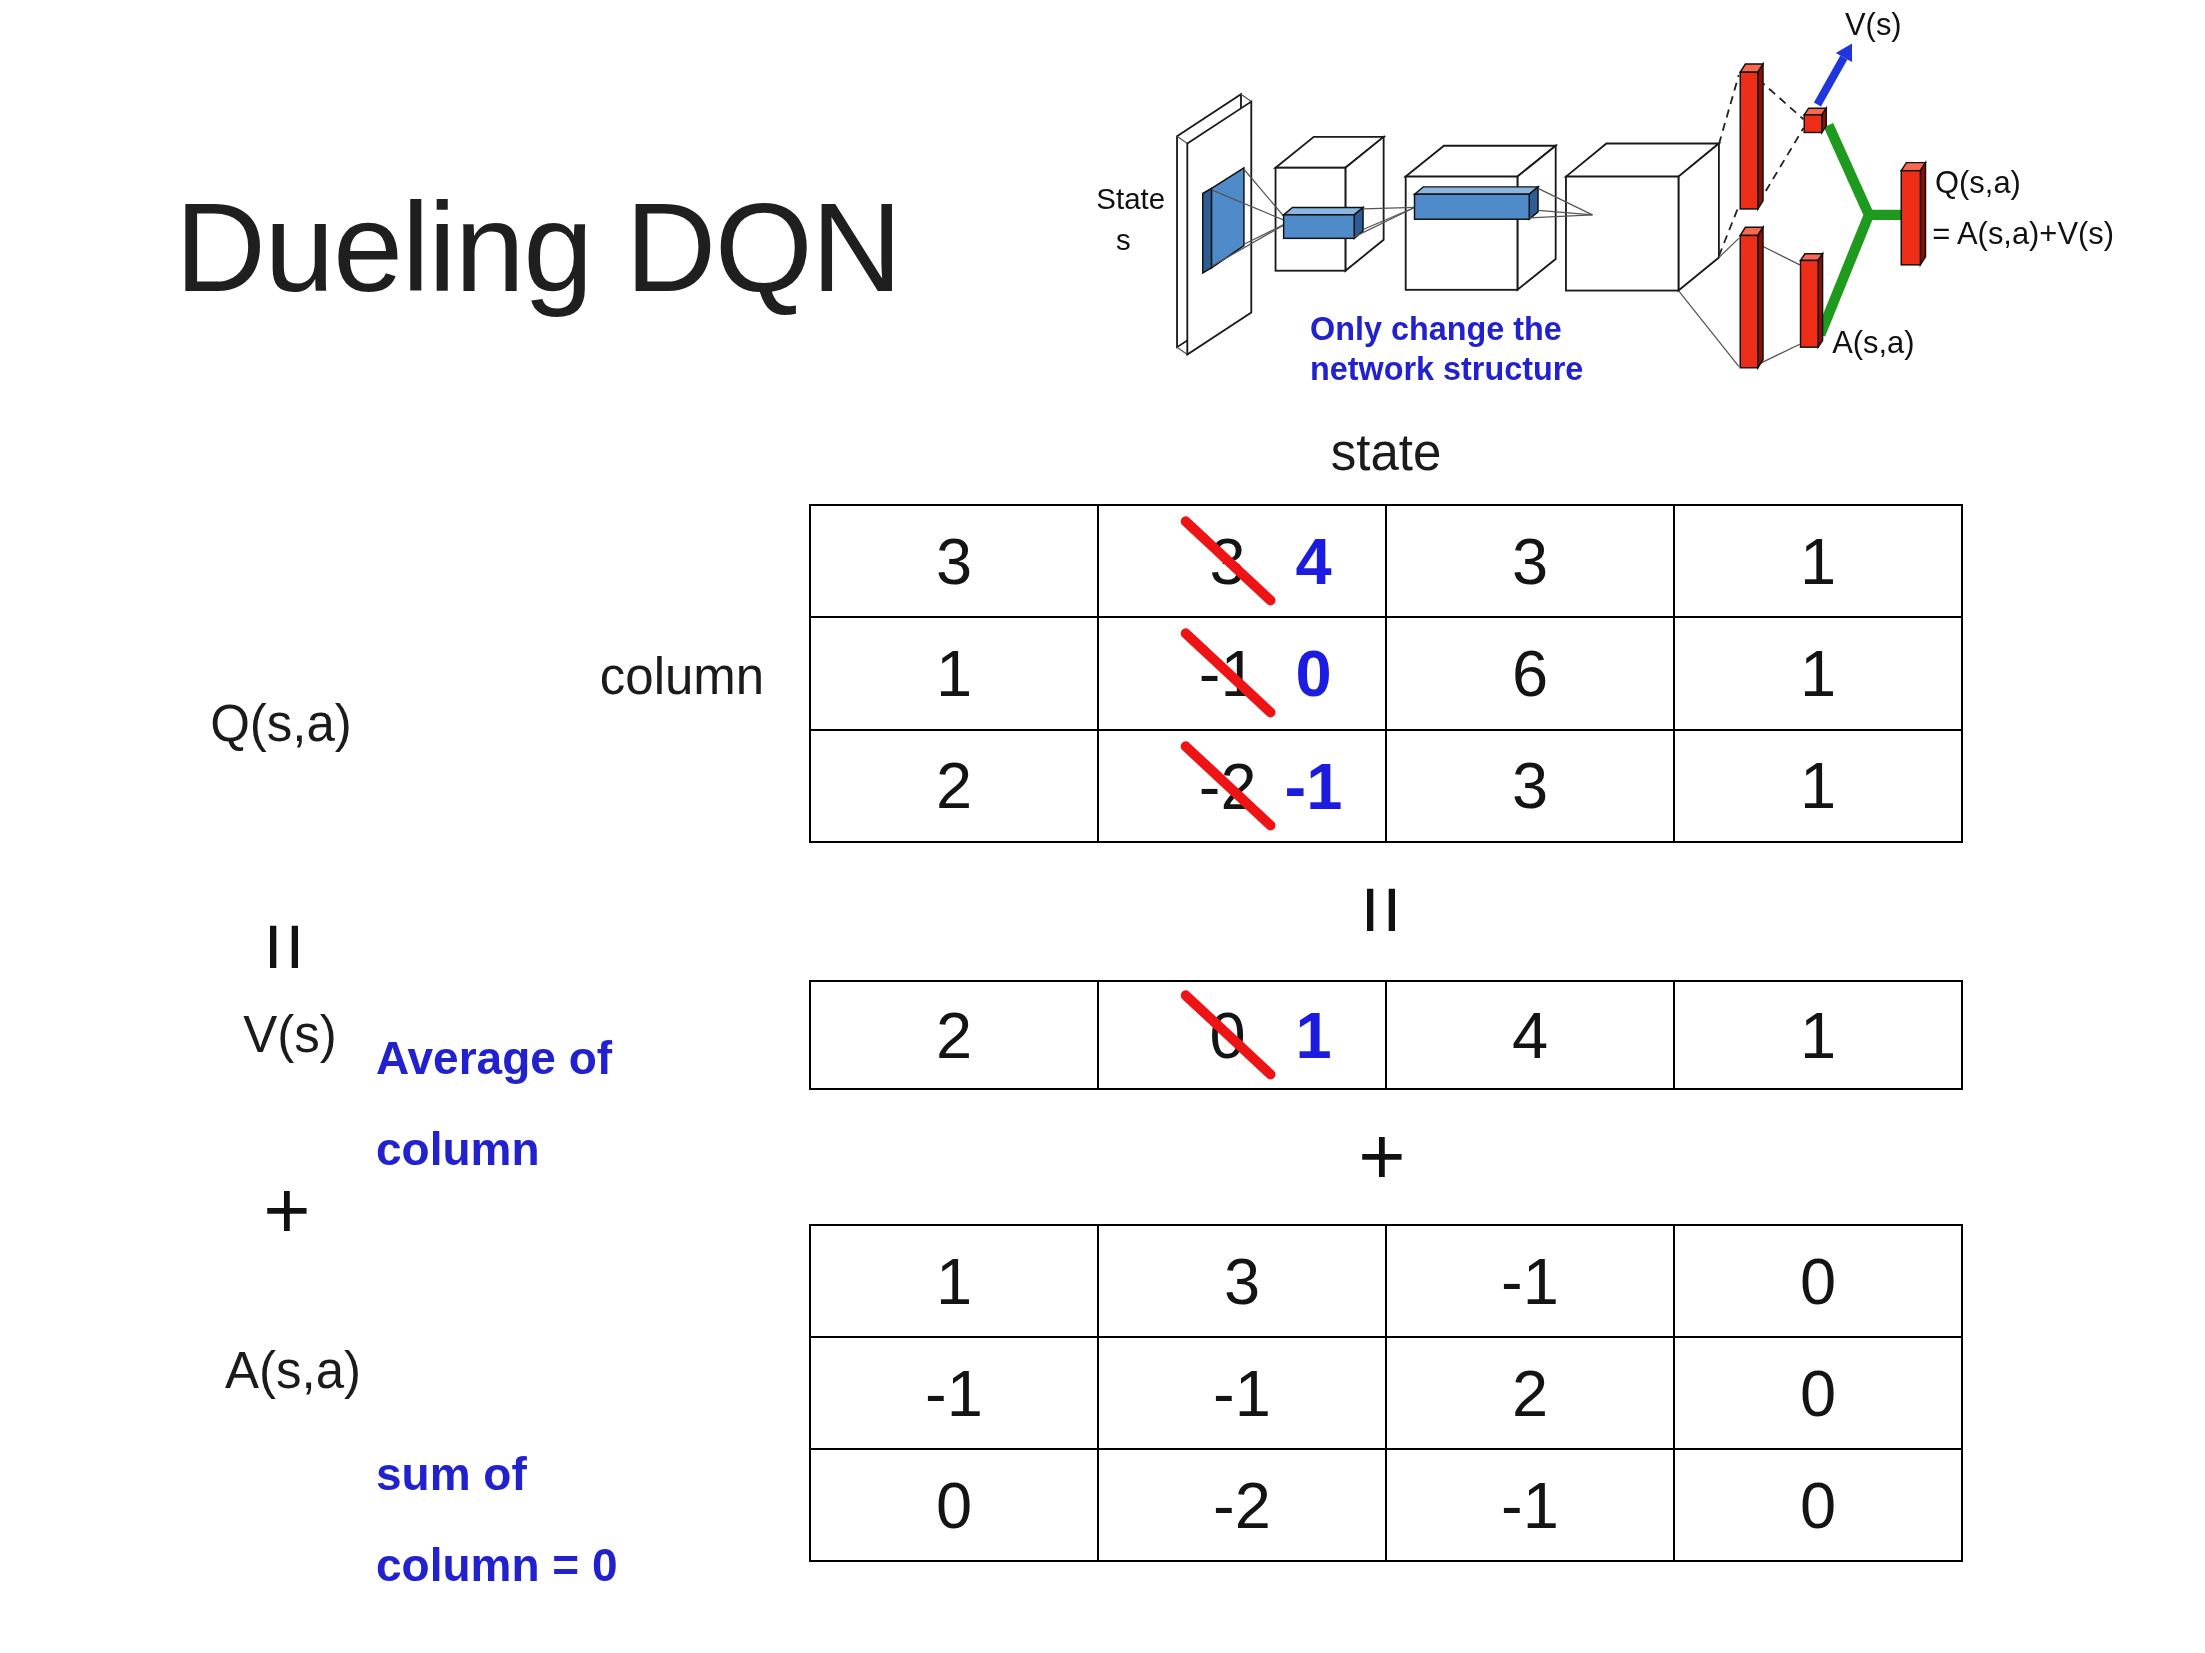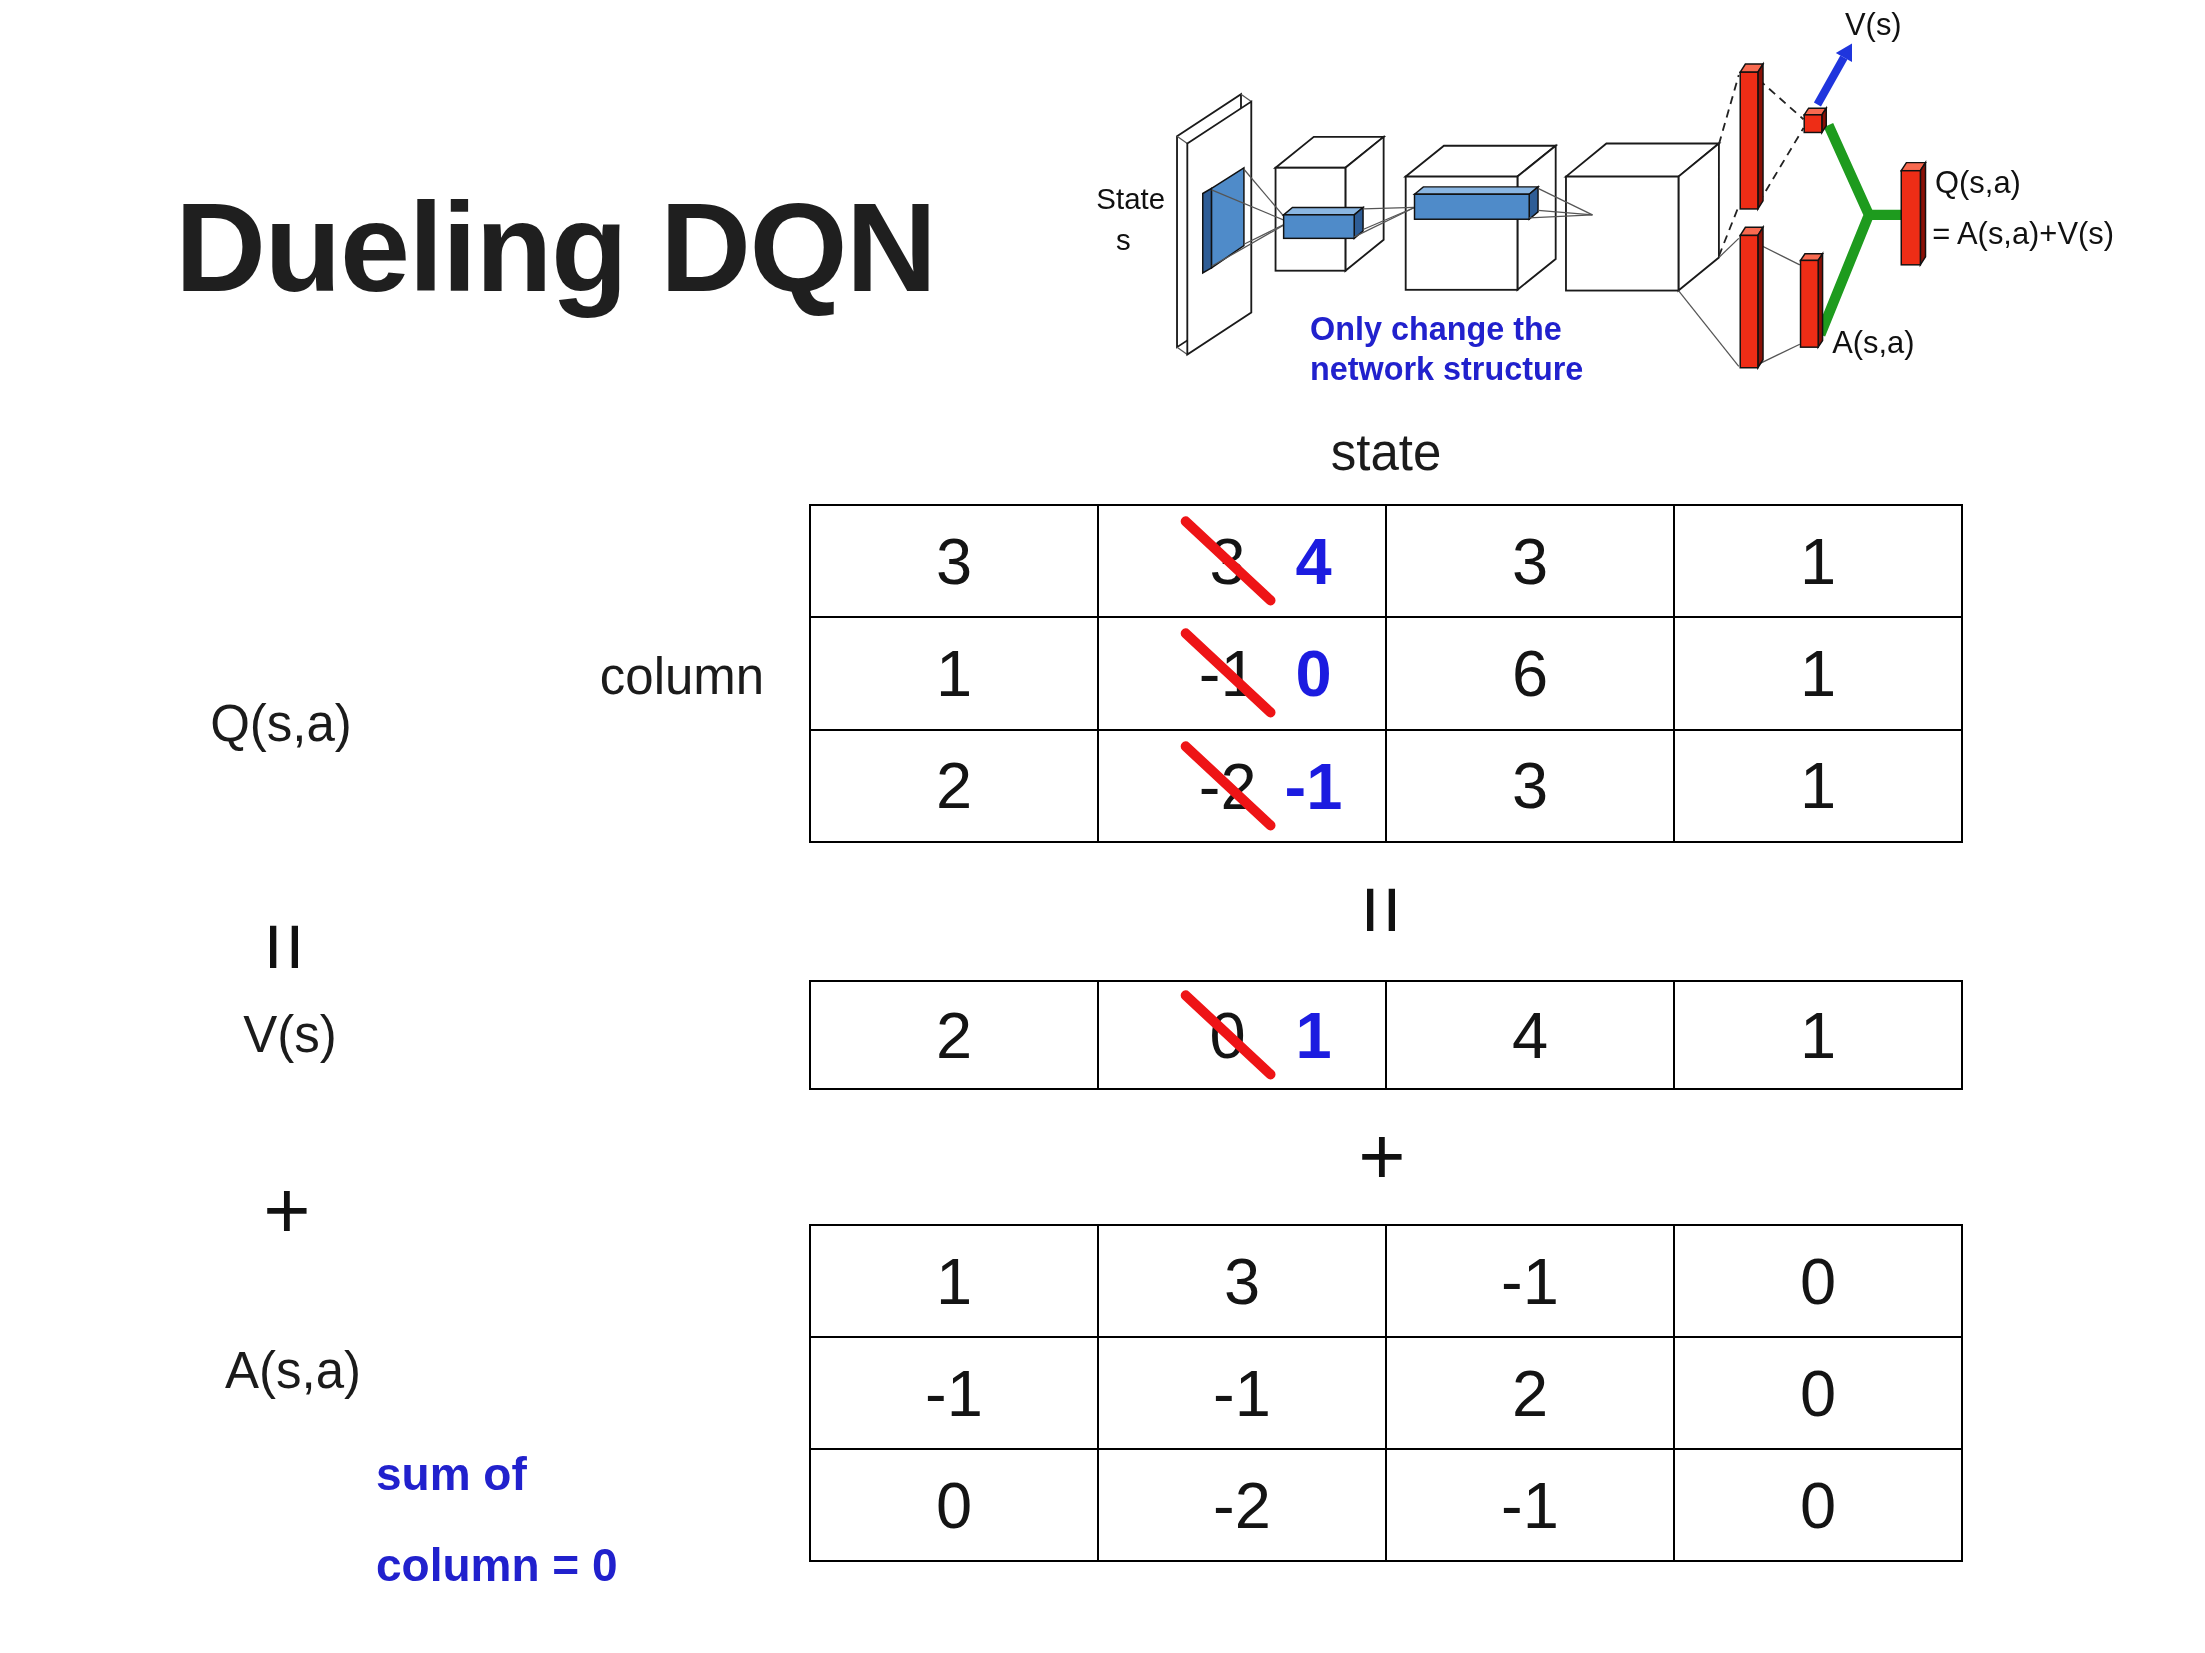--- a/index.html
+++ b/index.html
@@ -15,21 +15,21 @@
     --steel_blue_dark:#2e5d96;
     --steel_blue_light:#8ab6e2;
   }
   html,body{margin:0;padding:0;background:#888;}
   .slide{
     position:relative;width:2205px;height:1654px;background:#ffffff;
     font-family:"Liberation Sans","DejaVu Sans",sans-serif;color:#1b1b1b;overflow:hidden;
   }
   .title{
     position:absolute;left:175px;top:182px;font-size:126px;line-height:1.05;
-    font-weight:700;letter-spacing:-1.5px;color:#1f1f1f;white-space:nowrap;
+    font-weight:400;letter-spacing:-1.5px;color:#1f1f1f;white-space:nowrap;
   }
   
   .mtable{
     position:absolute;display:grid;box-sizing:border-box;background:#fff;
     border-left:2.2px solid #000;border-top:2.9px solid #000;
   }
   .mtable .cell{
     position:relative;box-sizing:border-box;
     border-right:2.2px solid #000;border-bottom:2.9px solid #000;
     display:flex;align-items:center;justify-content:center;
@@ -201,20 +201,24 @@
     <text class="bluetext" x="332" y="462">Only change the</text>
     <text class="bluetext" x="332" y="517">network structure</text>
   </svg>
 
   <div class="lbl" style="left:281px;top:723px;">Q(s,a)</div>
   <div class="rot-eq" style="left:285px;top:947px;">=</div>
   <div class="lbl" style="left:290px;top:1034px;">V(s)</div>
   <div class="plus" style="left:287px;top:1210px;">+</div>
   <div class="lbl" style="left:293px;top:1370px;">A(s,a)</div>
 
+  <div class="bluenote" style="left:376px;top:1013px;">
+    <span>Average of</span>
+    <span>column</span>
+  </div>
   <div class="bluenote" style="left:376px;top:1429px;">
     <span>sum of</span>
     <span>column = 0</span>
   </div>
 
   <div class="lbl" style="left:1386px;top:452px;">state</div>
   <div class="lbl" style="left:682px;top:676px;">column</div>
 
   <div class="rot-eq" style="left:1382px;top:910px;">=</div>
   <div class="plus" style="left:1382px;top:1156px;">+</div>

